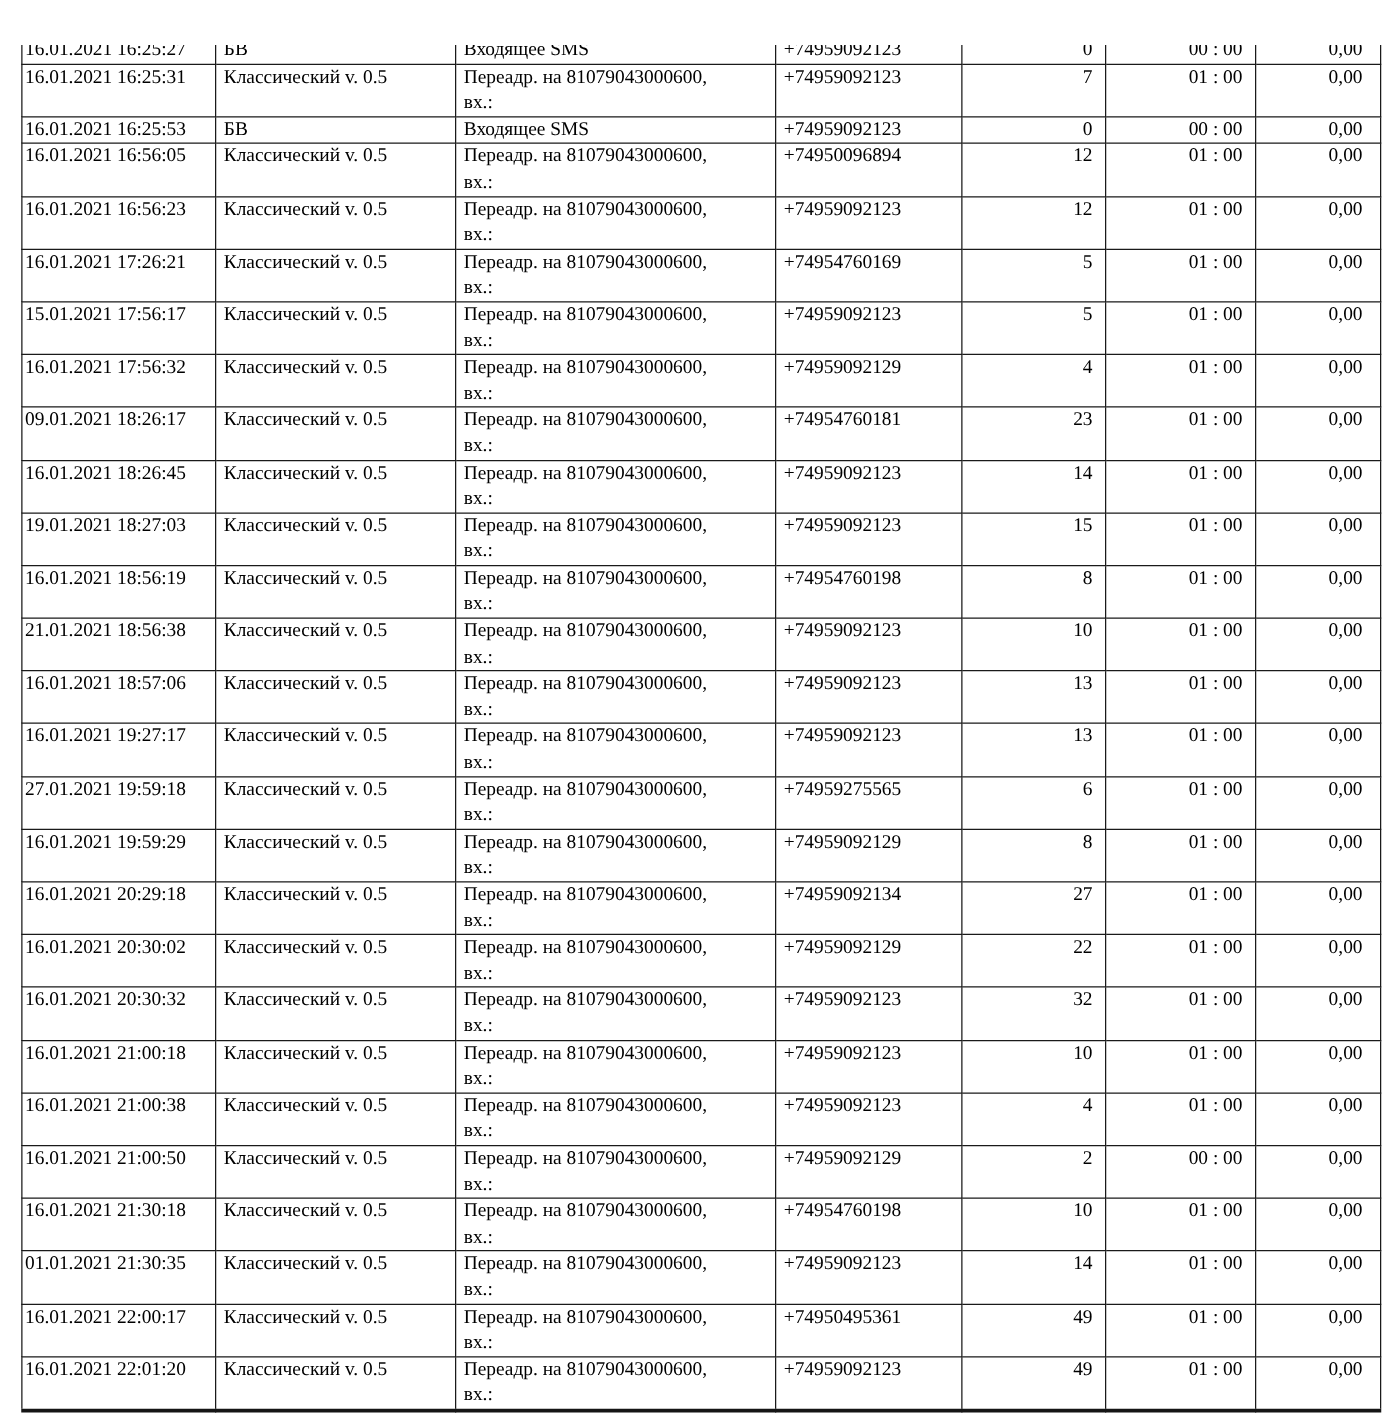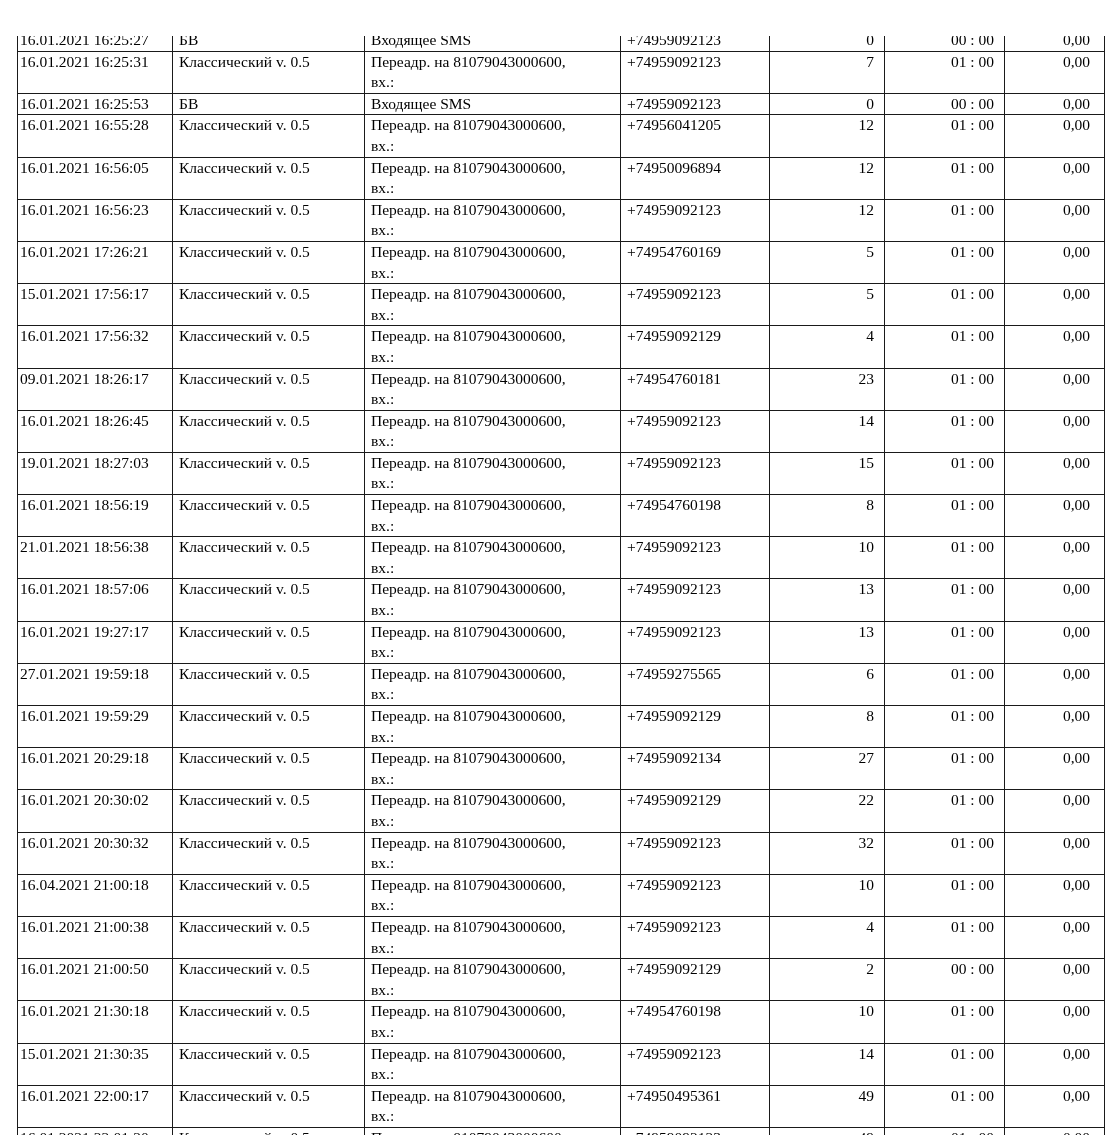--- a/index.html
+++ b/index.html
@@ -84,30 +84,20 @@
   <tr>
     <td class="c-dt">16.01.2021 16:25:53</td>
     <td class="c-tariff">БВ</td>
     <td class="c-srv">Входящее SMS</td>
     <td class="c-num">+74959092123</td>
     <td class="c-cnt">0</td>
     <td class="c-dur">00 : 00</td>
     <td class="c-cost">0,00</td>
   </tr>
 
-  <tr>
-    <td class="c-dt">16.01.2021 16:55:28</td>
-    <td class="c-tariff">Классический v. 0.5</td>
-    <td class="c-srv">Переадр. на 81079043000600,
-вх.:</td>
-    <td class="c-num">+74956041205</td>
-    <td class="c-cnt">12</td>
-    <td class="c-dur">01 : 00</td>
-    <td class="c-cost">0,00</td>
-  </tr>
 
   <tr>
     <td class="c-dt">16.01.2021 16:56:05</td>
     <td class="c-tariff">Классический v. 0.5</td>
     <td class="c-srv">Переадр. на 81079043000600,
 вх.:</td>
     <td class="c-num">+74950096894</td>
     <td class="c-cnt">12</td>
     <td class="c-dur">01 : 00</td>
     <td class="c-cost">0,00</td>
@@ -283,21 +273,21 @@
     <td class="c-tariff">Классический v. 0.5</td>
     <td class="c-srv">Переадр. на 81079043000600,
 вх.:</td>
     <td class="c-num">+74959092123</td>
     <td class="c-cnt">32</td>
     <td class="c-dur">01 : 00</td>
     <td class="c-cost">0,00</td>
   </tr>
 
   <tr>
-    <td class="c-dt">16.04.2021 21:00:18</td>
+    <td class="c-dt">16.01.2021 21:00:18</td>
     <td class="c-tariff">Классический v. 0.5</td>
     <td class="c-srv">Переадр. на 81079043000600,
 вх.:</td>
     <td class="c-num">+74959092123</td>
     <td class="c-cnt">10</td>
     <td class="c-dur">01 : 00</td>
     <td class="c-cost">0,00</td>
   </tr>
 
   <tr>
@@ -327,21 +317,21 @@
     <td class="c-tariff">Классический v. 0.5</td>
     <td class="c-srv">Переадр. на 81079043000600,
 вх.:</td>
     <td class="c-num">+74954760198</td>
     <td class="c-cnt">10</td>
     <td class="c-dur">01 : 00</td>
     <td class="c-cost">0,00</td>
   </tr>
 
   <tr>
-    <td class="c-dt">15.01.2021 21:30:35</td>
+    <td class="c-dt">01.01.2021 21:30:35</td>
     <td class="c-tariff">Классический v. 0.5</td>
     <td class="c-srv">Переадр. на 81079043000600,
 вх.:</td>
     <td class="c-num">+74959092123</td>
     <td class="c-cnt">14</td>
     <td class="c-dur">01 : 00</td>
     <td class="c-cost">0,00</td>
   </tr>
 
   <tr>

